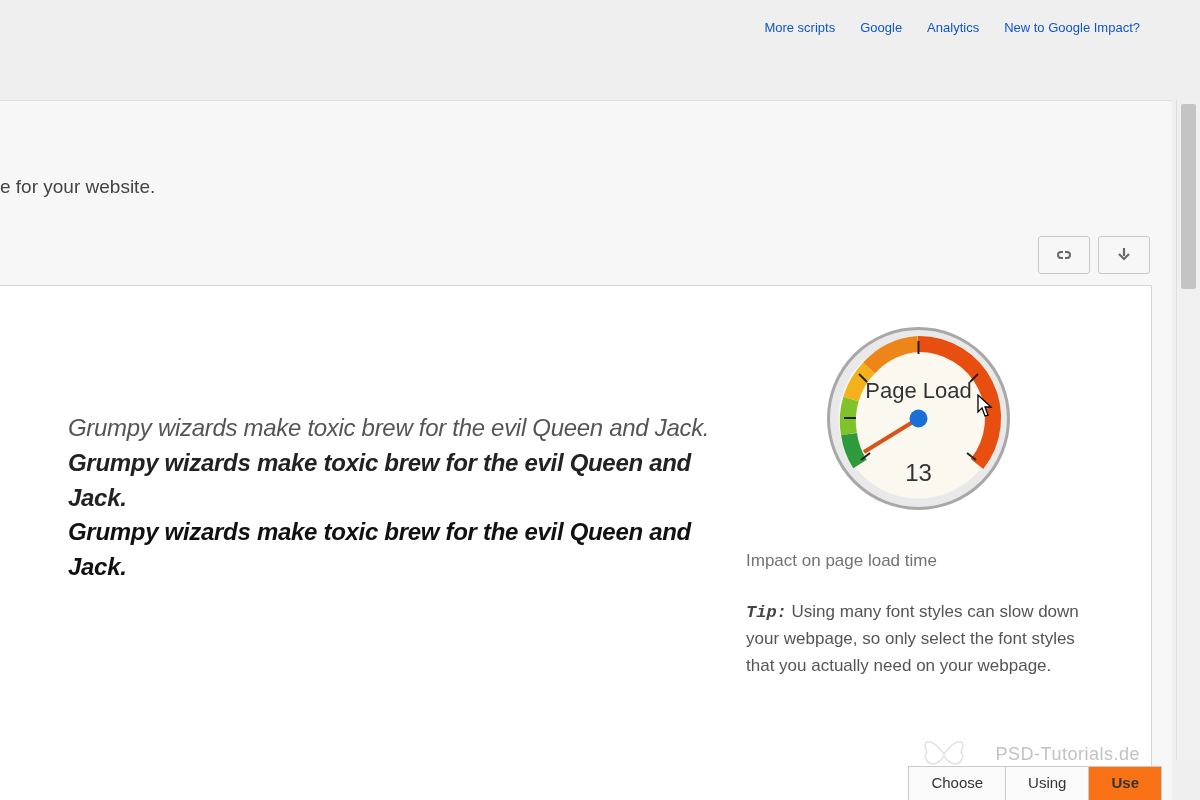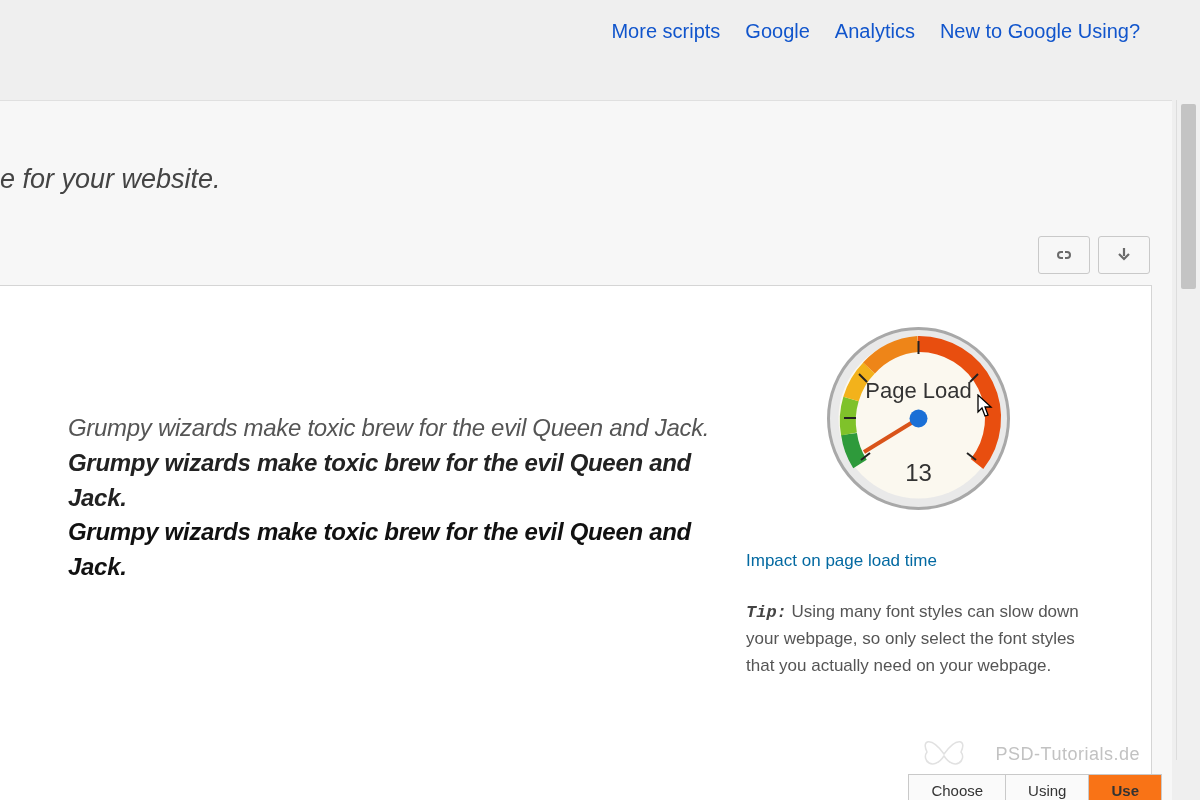--- a/index.html
+++ b/index.html
@@ -10,34 +10,33 @@
     background: #efefef;
     overflow: hidden;
     position: relative;
   }
   .topnav {
     position: absolute;
     top: 20px;
     right: 60px;
     display: flex;
     gap: 25px;
-    font-size: 20px;
+    font-size: 13px;
   }
   .topnav a {
     color: #1155cc;
     text-decoration: none;
     cursor: pointer;
   }
   .subheader {
     position: absolute;
-    top: 164px;
+    top: 176px;
     left: 0;
-    font-size: 27px;
+    font-size: 19px;
     color: #444;
-    font-style: italic;
   }
   .mainpanel-wrap {
     position: absolute;
     top: 100px;
     left: 0;
     right: 28px;
     bottom: 0;
     background: #f7f7f7;
     border-top: 1px solid #e0e0e0;
   }
@@ -96,21 +95,21 @@
   .gauge-wrap {
     display: flex;
     flex-direction: column;
     align-items: flex-start;
   }
   .gauge {
     margin: 0 auto 40px auto;
   }
   .impact-label {
     font-size: 17px;
-    color: #0369a1;
+    color: #737373;
     margin-bottom: 28px;
   }
   .tip {
     font-size: 17px;
     color: #555;
     line-height: 1.55;
   }
   .tip b { font-style: italic; color: #444; font-family: Liberation Mono, monospace; }
   .scrollbar {
     position: absolute;
@@ -130,21 +129,21 @@
     background: #c4c4c4;
     border-radius: 2px;
   }
   .bottom-tabs {
     position: absolute;
     bottom: 0;
     right: 38px;
     display: flex;
     border: 1px solid #c9c9c9;
     border-bottom: none;
-    height: 26px;
+    height: 34px;
     background: #fafafa;
     z-index: 50;
   }
   .bottom-tabs .tab {
     padding: 7px 22px 0 22px;
     font-size: 15px;
     color: #333;
     border-right: 1px solid #c9c9c9;
     cursor: pointer;
   }
@@ -170,21 +169,21 @@
     z-index: 60;
   }
 </style>
 </head>
 <body>
 
 <div class="topnav">
   <a>More scripts</a>
   <a>Google</a>
   <a>Analytics</a>
-  <a>New to Google Using?</a>
+  <a>New to Google Impact?</a>
 </div>
 
 <div class="mainpanel-wrap"></div>
 
 <div class="subheader">e for your website.</div>
 
 <div class="action-buttons">
   <div class="icon-btn">
     <svg width="22" height="12" viewBox="0 0 22 12">
       <path d="M4 6 a4 4 0 0 1 4-4 h2 v2 h-2 a2 2 0 1 0 0 4 h2 v2 h-2 a4 4 0 0 1-4-4 Z M12 2 h2 a4 4 0 0 1 0 8 h-2 v-2 h2 a2 2 0 1 0 0-4 h-2 Z" fill="#6a6a6a"></path>

